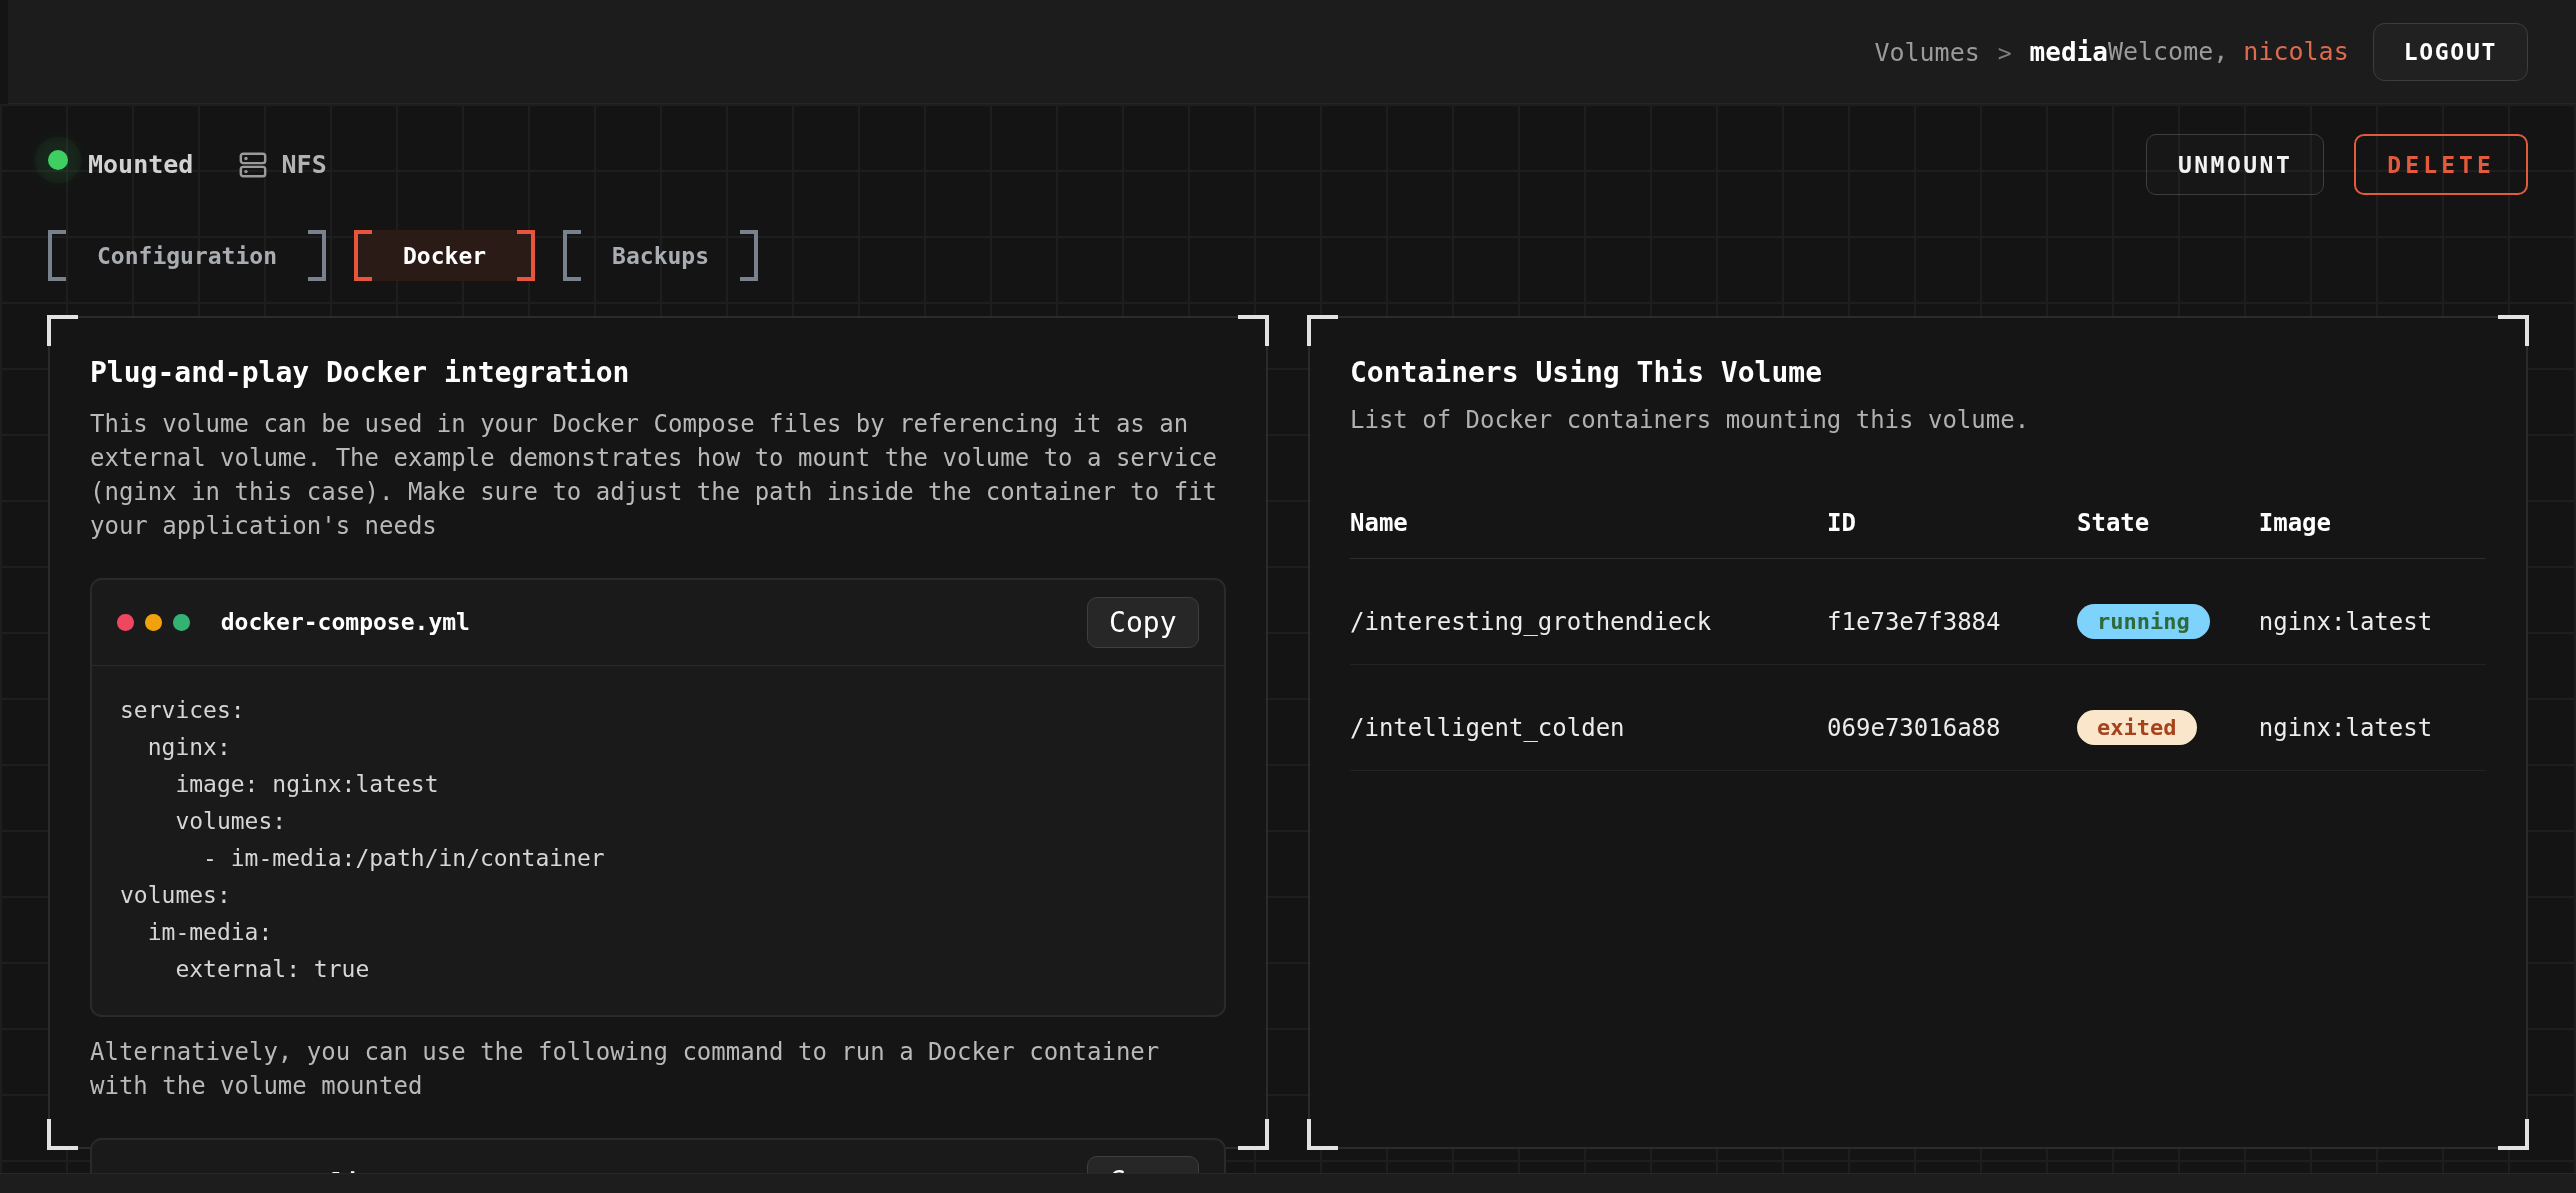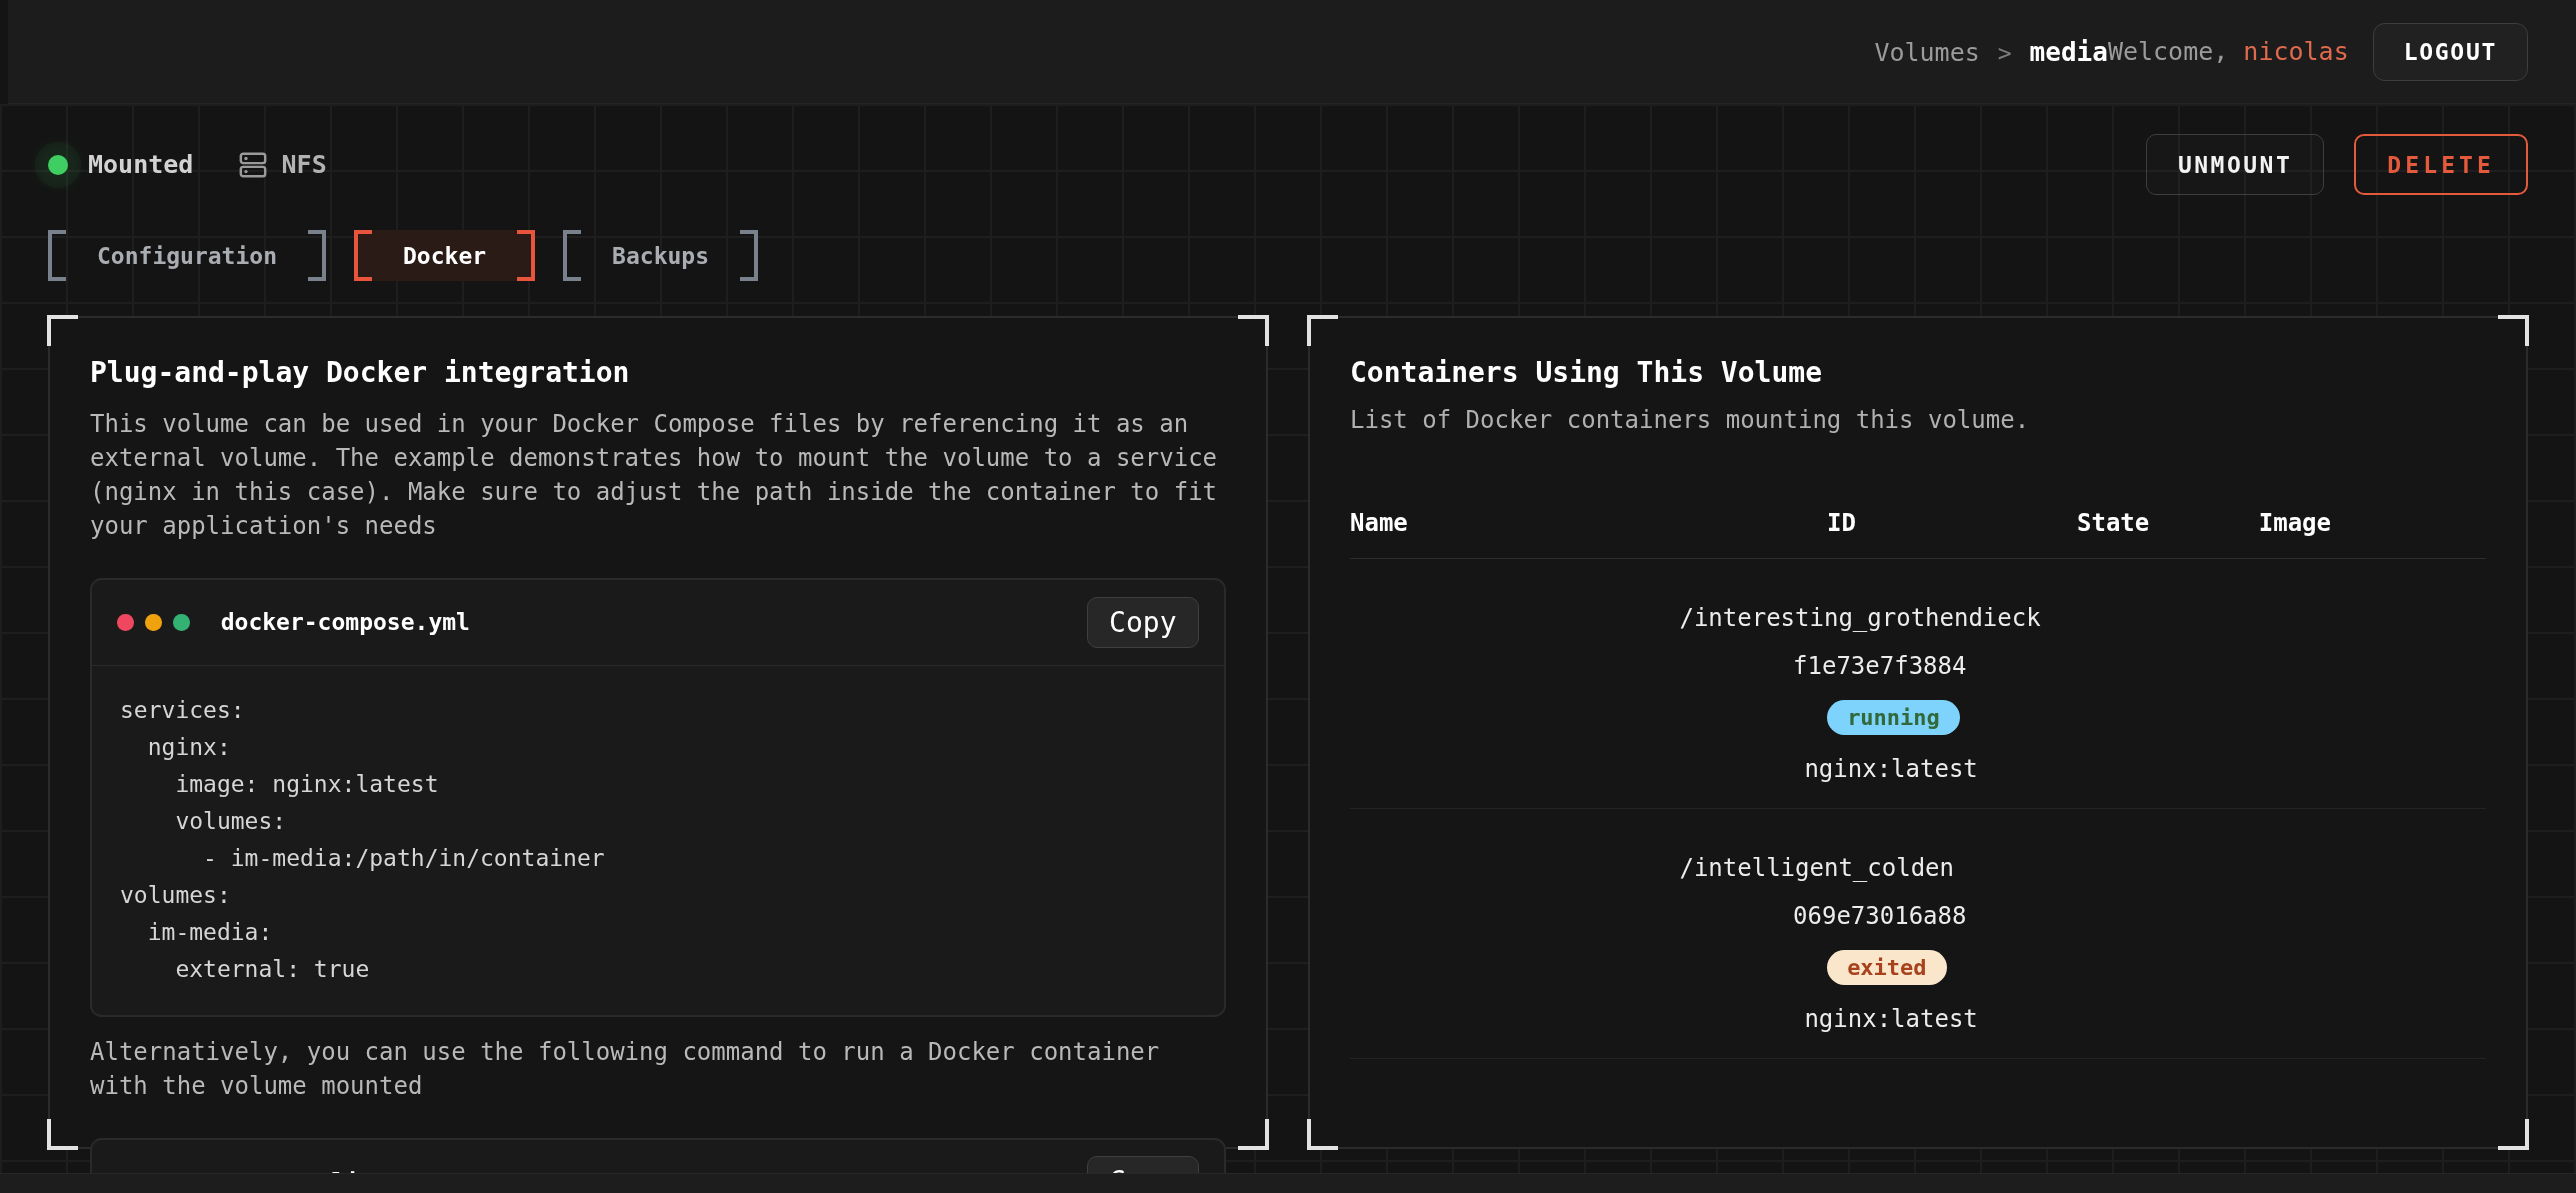--- a/index.html
+++ b/index.html
@@ -42,21 +42,21 @@
     background-image:
       linear-gradient(#1e1e1e 1.7px, transparent 1.7px),
       linear-gradient(90deg, #1e1e1e 1.7px, transparent 1.7px);
     background-size:66px 66px;
     padding:33px 48px 0;
   }
 
   
   .status-row { display:flex; align-items:center; justify-content:space-between; height:55px; }
   .status-left { display:flex; align-items:center; gap:45px; }
-  .mounted { display:flex; align-items:center; gap:20px; }
+  .mounted { display:flex; align-items:flex-start; gap:20px; }
   .status-dot {
     width:20px; height:20px; border-radius:50%; background:#3fce62;
     box-shadow:0 0 0 13.2px rgba(63,206,98,0.06), 0 0 25px 6.6px rgba(63,206,98,0.12);
   }
   .mounted-label { font-size:25px; font-weight:bold; color:#d2d2d2; }
   .driver { display:flex; align-items:center; gap:13.2px; }
   .driver-label { font-size:25px; font-weight:bold; color:#b2b2b2; }
   .server-icon svg { display:block; }
 
   .status-actions { display:flex; align-items:center; gap:30px; }
@@ -127,21 +127,21 @@
     font-family:inherit; font-size:23px; line-height:37px; color:#d6d6d6;
     white-space:pre;
   }
 
   
   .panel-subtitle { margin-top:16.5px; font-size:24px; color:#b0b0b0; }
   .table { margin-top:55px; }
   .trow { display:flex; align-items:center; }
   .thead { border-bottom:1.7px solid #2e2e2e; padding-bottom:21.5px; }
   .thead .cell { font-size:24px; font-weight:bold; color:#ffffff; }
-  .tbody .trow { border-bottom:1.7px solid #232323; padding:25px 0;flex-direction:column; }
+  .tbody .trow { border-bottom:1.7px solid #232323; padding:25px 0; }
   .cell { font-size:24px; color:#ececec;margin-top:20px; }
   .col-name  { width:42%; }
   .col-id    { width:22%; }
   .col-state { width:16%; }
   .col-image { width:20%; }
   .pill {
     display:inline-block; border-radius:826px; padding:5px 20px;
     font-size:22px; font-weight:bold;
   }
   .pill.running { background:#7dd3fc; color:#31693b; }

